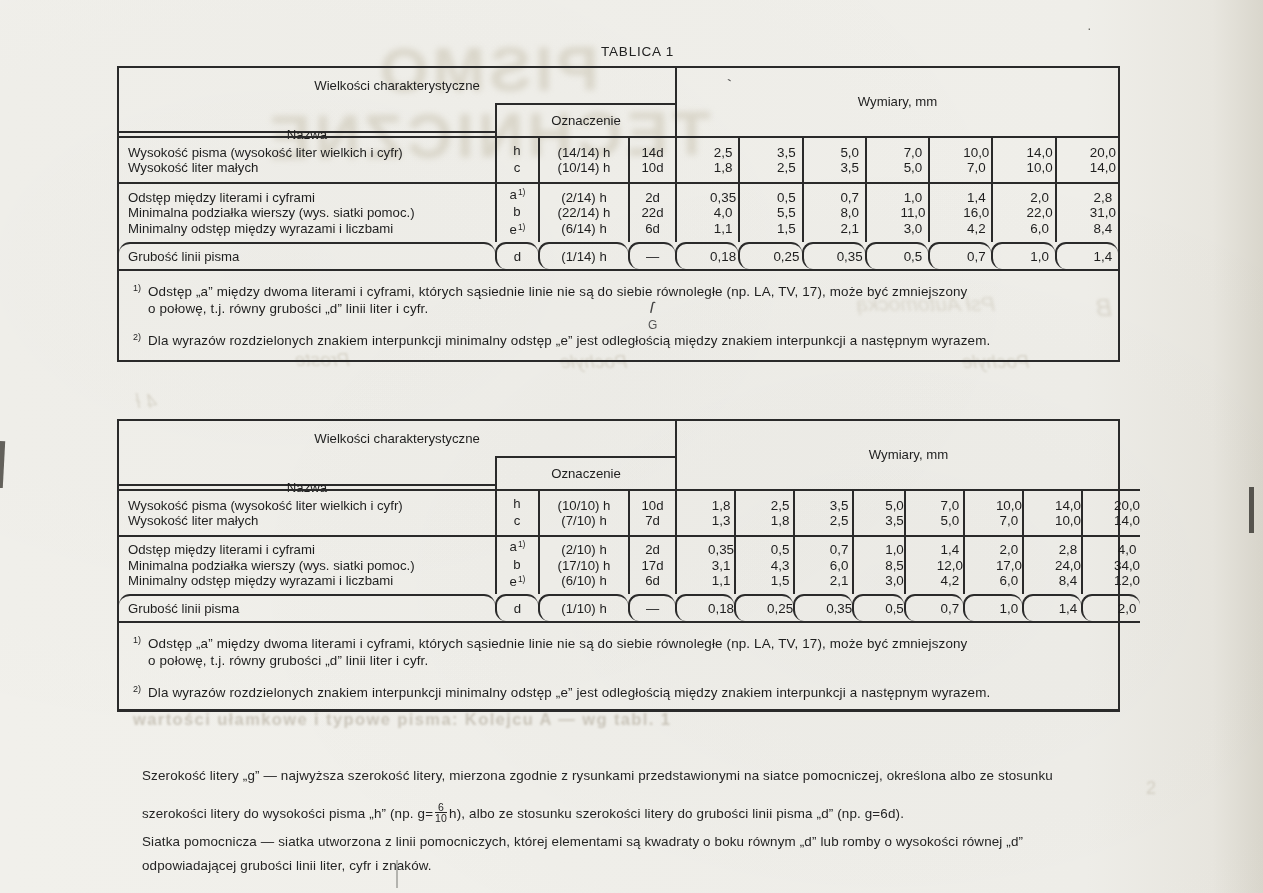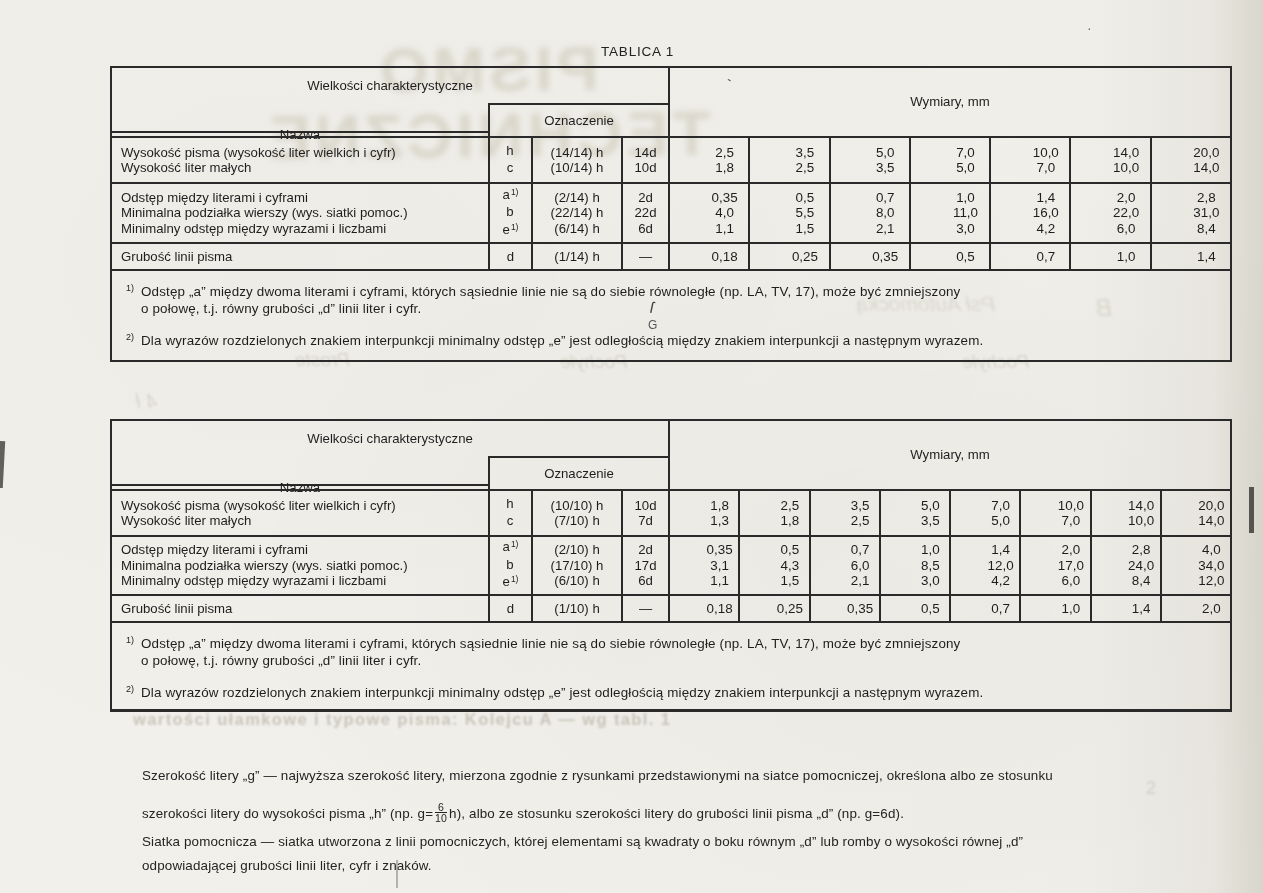--- a/index.html
+++ b/index.html
@@ -9,36 +9,36 @@
     background:
       radial-gradient(ellipse at 22% 30%, rgba(0,0,0,0.015), transparent 60%),
       radial-gradient(ellipse at 70% 65%, rgba(0,0,0,0.02), transparent 55%),
       linear-gradient(to right, #f1f0eb 0%, #efeee9 86%, #e8e6df 96%, #d9d6cc 100%);
   }
 
   .caption { position:absolute; left:127px; width:1021px; text-align:center;
     font-size:13.5px; letter-spacing:0.8px; color:#222; z-index:3; }
   #cap1 { top:44px; } #cap2 { top:401px; }
 
-  .tbl { position:absolute; left:110px; width:1122px; display:grid;
+  .tbl { position:absolute; left:117px; width:1003px; display:grid;
     border:2px solid #2a2a2a; box-sizing:border-box; z-index:2; background:transparent; }
   #t1 { top:66px;  height:296px; grid-template-columns:376px 43px 90px 47px repeat(7,1fr);
         grid-template-rows:35px 33px 46px 60px 27px 1fr; }
   #t2 { top:419px; height:293px; grid-template-columns:376px 43px 90px 47px repeat(8,1fr);
         grid-template-rows:35px 33px 46px 59px 27px 1fr; border-bottom-width:3px; }
 
   .c { display:flex; flex-direction:column; justify-content:center; align-items:center;
        box-sizing:border-box; font-size:13.2px; line-height:15.4px; }
   .bl { border-left:2px solid #2a2a2a; }
   .bt { border-top:2px solid #2a2a2a; }
   .hc  { grid-column:1/5;  grid-row:1; }
   .wym { grid-column:5/-1; grid-row:1/3; }
   .nz  { grid-column:1/2;  grid-row:2;margin-top:28px; }
   .oz  { grid-column:2/5;  grid-row:2; }
-  .r3 { grid-row:3; } .r4 { grid-row:4; } .r5 { grid-row:5; }
+  .r3 { grid-row:3; } .r4 { grid-row:4; } .r5 { grid-row:5;border-radius:11px; }
   .name { align-items:flex-start; text-align:left; padding-left:9px; padding-right:4px; }
   .num { font-size:13.4px;padding-left:31px; }
   .ln { display:block; }
   .sup { font-size:8.5px; position:relative; top:-4px; margin-left:1px; }
 
   .fnarea { grid-column:1/-1; grid-row:6; display:block; position:relative;
             padding:12px 10px 4px 14px; }
   .fn { display:flex; gap:7px; margin-bottom:15px; font-size:13.4px; line-height:17px; }
   .fnm { font-size:9px; transform:translateY(-3px); white-space:nowrap; }
   .fnt { white-space:pre-line; letter-spacing:0.15px; }

